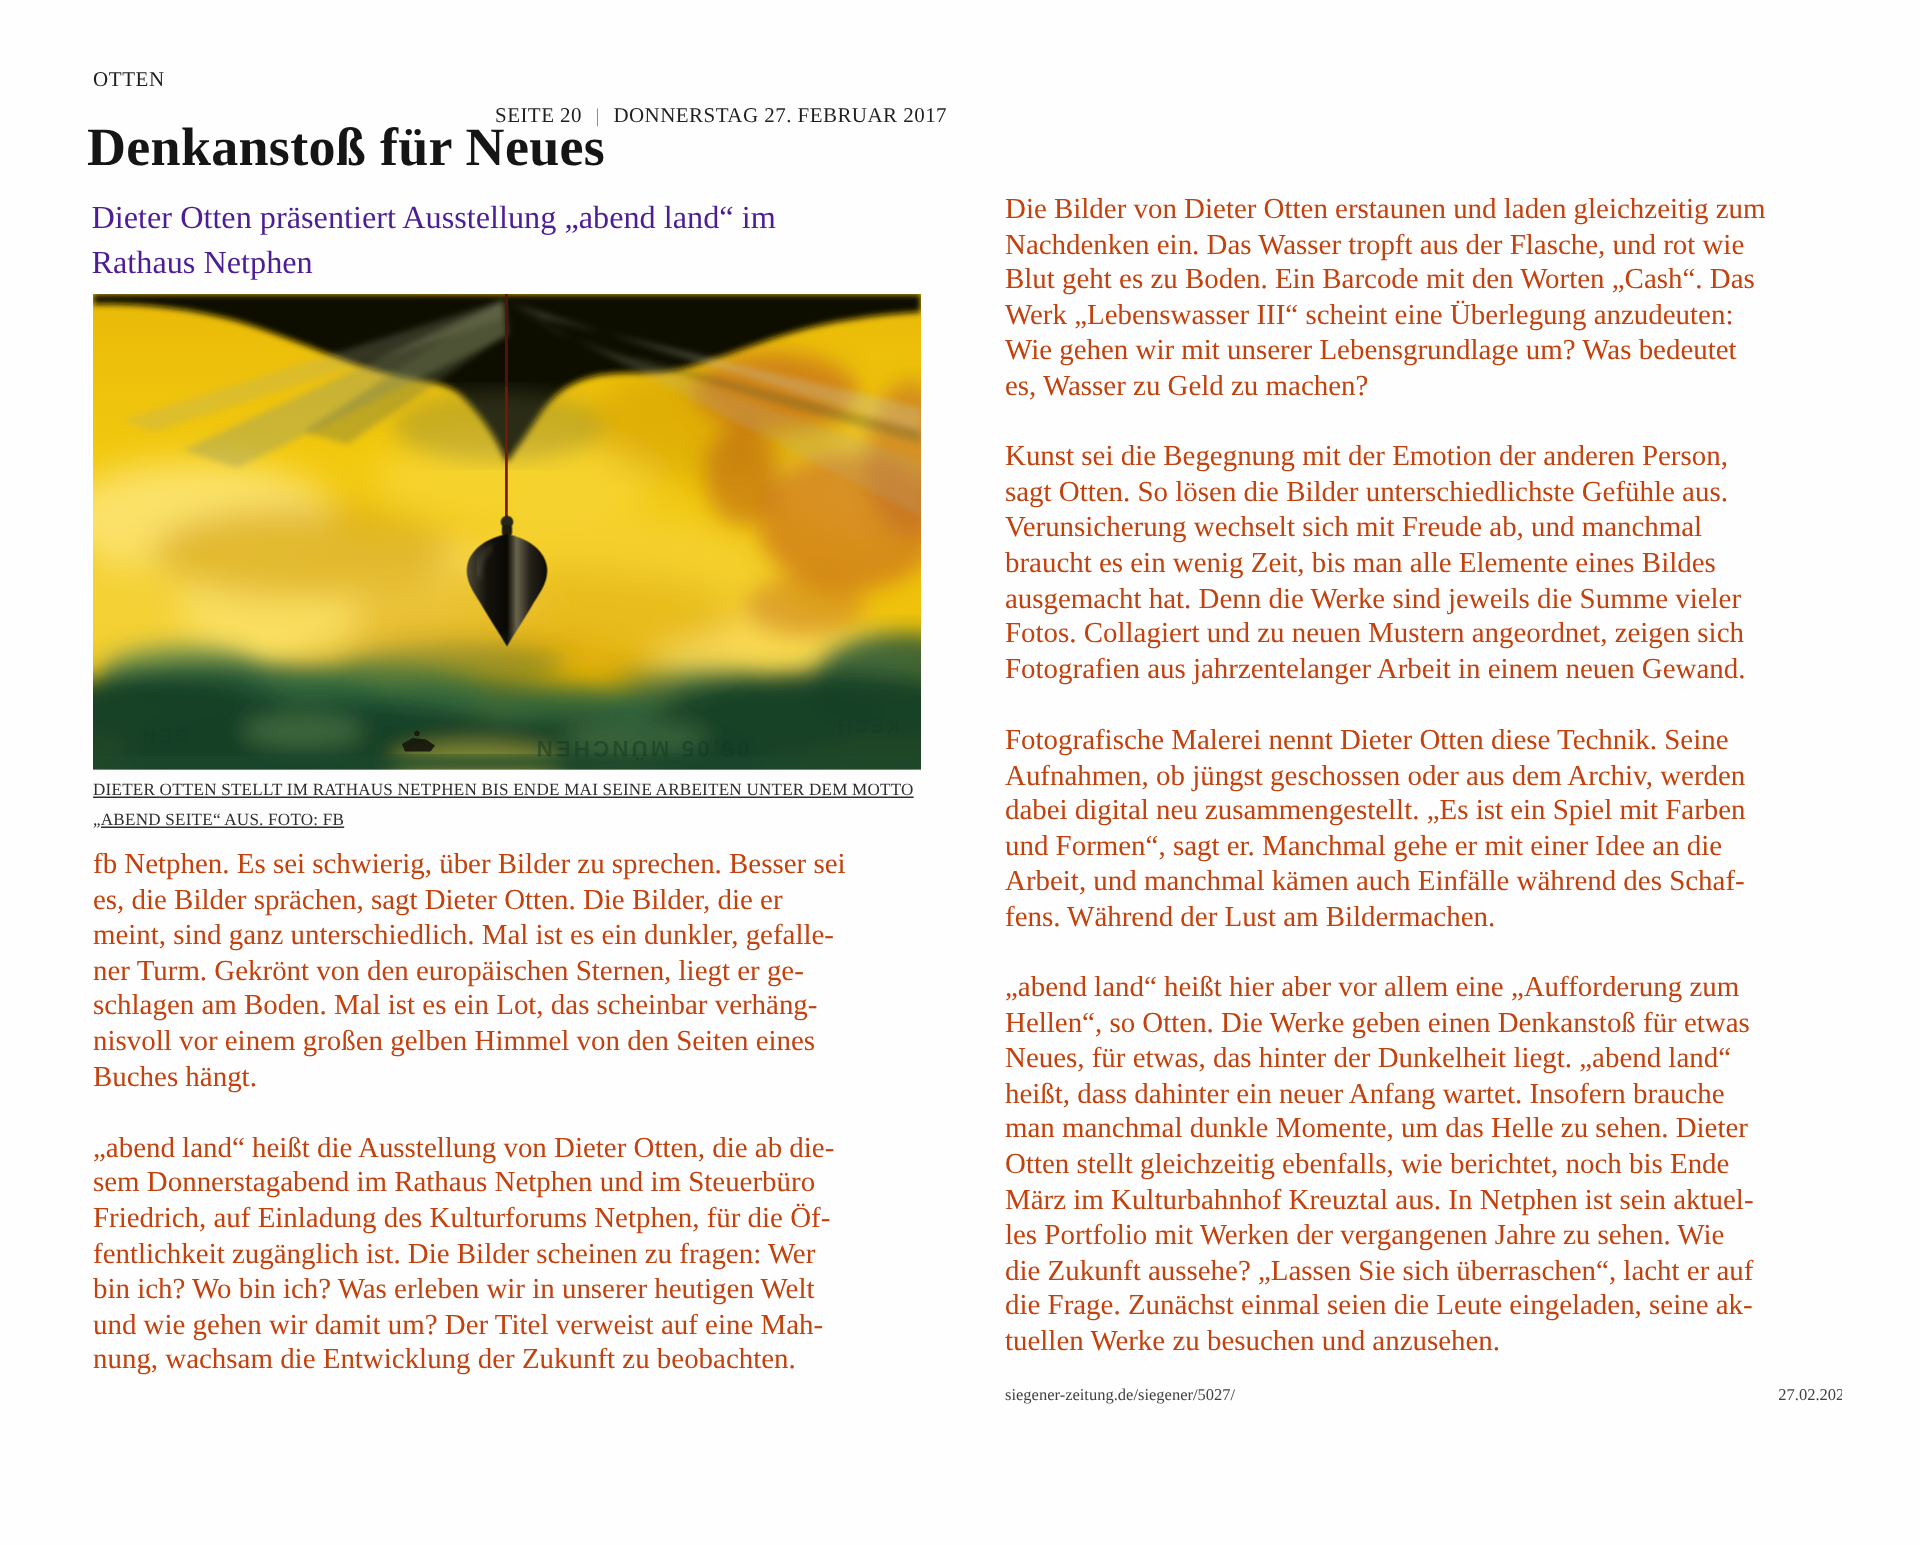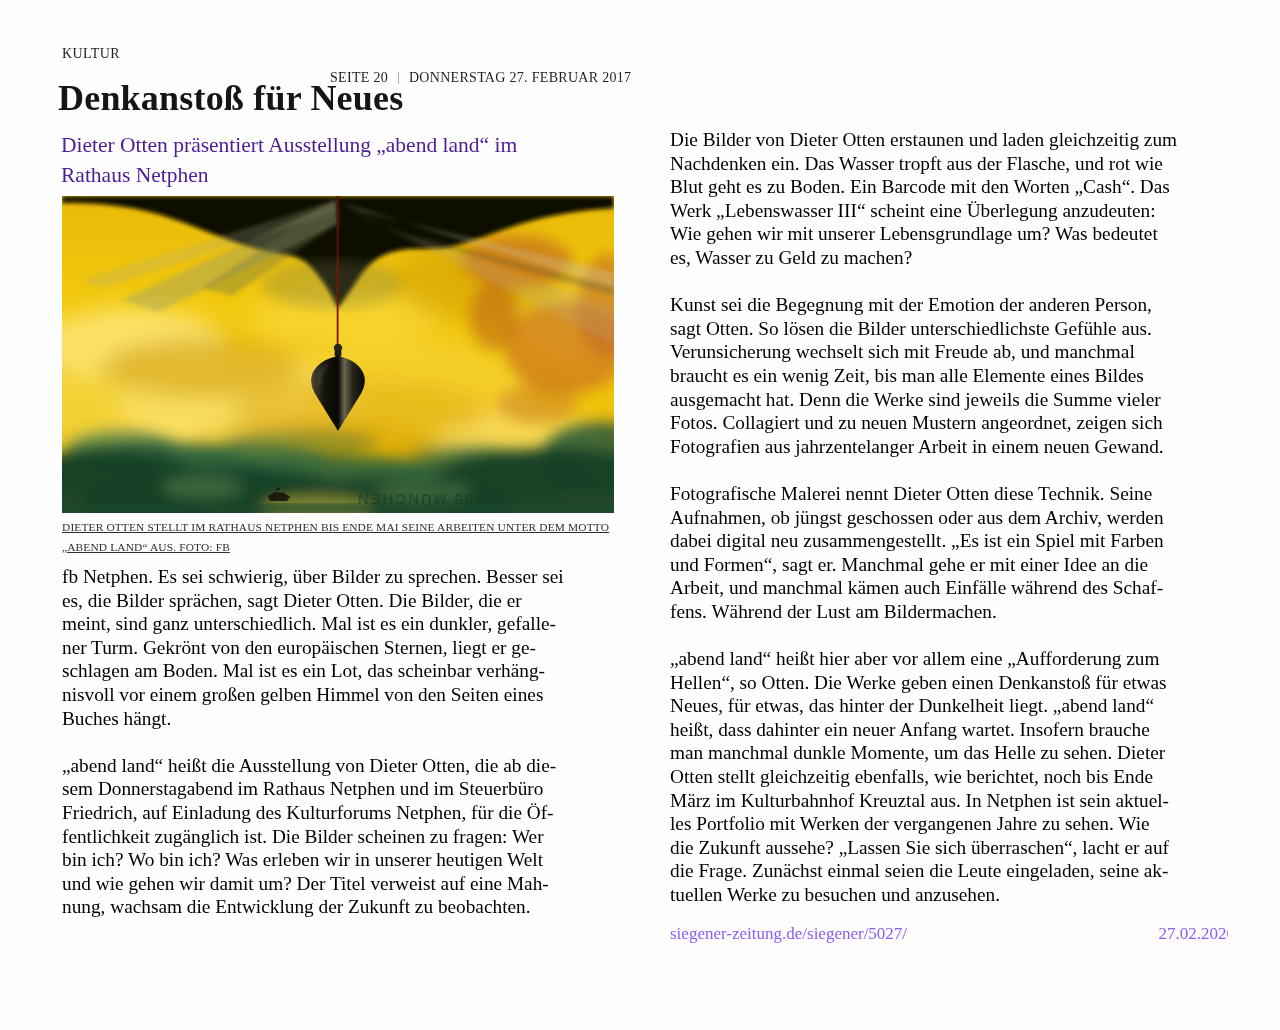--- a/index.html
+++ b/index.html
@@ -14,34 +14,34 @@
   
   .headline{position:absolute;left:58px;top:78px;font-size:36px;line-height:40px;font-weight:600;color:#151515;letter-spacing:.2px;}
   .subheadline{position:absolute;left:61px;top:130px;font-size:21.5px;line-height:30px;color:#4c1d95;white-space:pre-line;}
   
   .artwork{position:absolute;left:62px;top:196px;width:552px;height:317px;}
   .artwork svg{display:block;width:552px;height:317px;}
   
   .caption{position:absolute;left:62px;top:518px;font-size:11.4px;line-height:19.5px;color:#2e2e2e;letter-spacing:.15px;text-decoration:underline;}
   .caption div{white-space:nowrap;}
   
-  .col{position:absolute;font-size:19.3px;line-height:23.6px;color:#000000;}
+  .col{position:absolute;font-size:19.3px;line-height:23.6px;color:#c2410c;}
   .col p{margin:0 0 23.6px 0;white-space:pre;}
   .col-left{left:62px;top:565px;width:600px;}
   .col-right{left:670px;top:128px;width:572px;}
   
-  .footer{position:absolute;left:670px;top:924px;width:558px;display:flex;justify-content:space-between;font-size:17px;color:#8b5cf6;overflow:hidden;}
+  .footer{position:absolute;left:670px;top:924px;width:558px;display:flex;justify-content:space-between;font-size:11px;color:#404040;overflow:hidden;}
   .footer .footer-date{white-space:nowrap;transform:translateX(7px);}
 </style>
 </head>
 <body>
 
 <div class="page">
 
-  <div class="masthead-left">KULTUR</div>
+  <div class="masthead-left">OTTEN</div>
   <div class="masthead-right">
     <span>SEITE 20</span>
     <span class="masthead-divider">|</span>
     <span>DONNERSTAG 27. FEBRUAR 2017</span>
   </div>
 
   <div class="headline">Denkanstoß für Neues</div>
   <div class="subheadline">Dieter Otten präsentiert Ausstellung „abend land“ im
 Rathaus Netphen</div>
 
@@ -156,21 +156,21 @@
 
       <g fill="#15150c">
         <path d="M206,300 l7,-4 l9,1 l6,4 l-3,4 l-17,0 Z" opacity="0.9"></path>
         <circle cx="216" cy="293" r="1.8" opacity="0.85"></circle>
       </g>
     </svg>
   </div>
 
   <div class="caption">
     <div>DIETER OTTEN STELLT IM RATHAUS NETPHEN BIS ENDE MAI SEINE ARBEITEN UNTER DEM MOTTO</div>
-    <div>„ABEND LAND“ AUS. FOTO: FB</div>
+    <div>„ABEND SEITE“ AUS. FOTO: FB</div>
   </div>
 
   <div class="col col-left">
     <p>fb Netphen. Es sei schwierig, über Bilder zu sprechen. Besser sei
 es, die Bilder sprächen, sagt Dieter Otten. Die Bilder, die er
 meint, sind ganz unterschiedlich. Mal ist es ein dunkler, gefalle-
 ner Turm. Gekrönt von den europäischen Sternen, liegt er ge-
 schlagen am Boden. Mal ist es ein Lot, das scheinbar verhäng-
 nisvoll vor einem großen gelben Himmel von den Seiten eines
 Buches hängt.</p>

